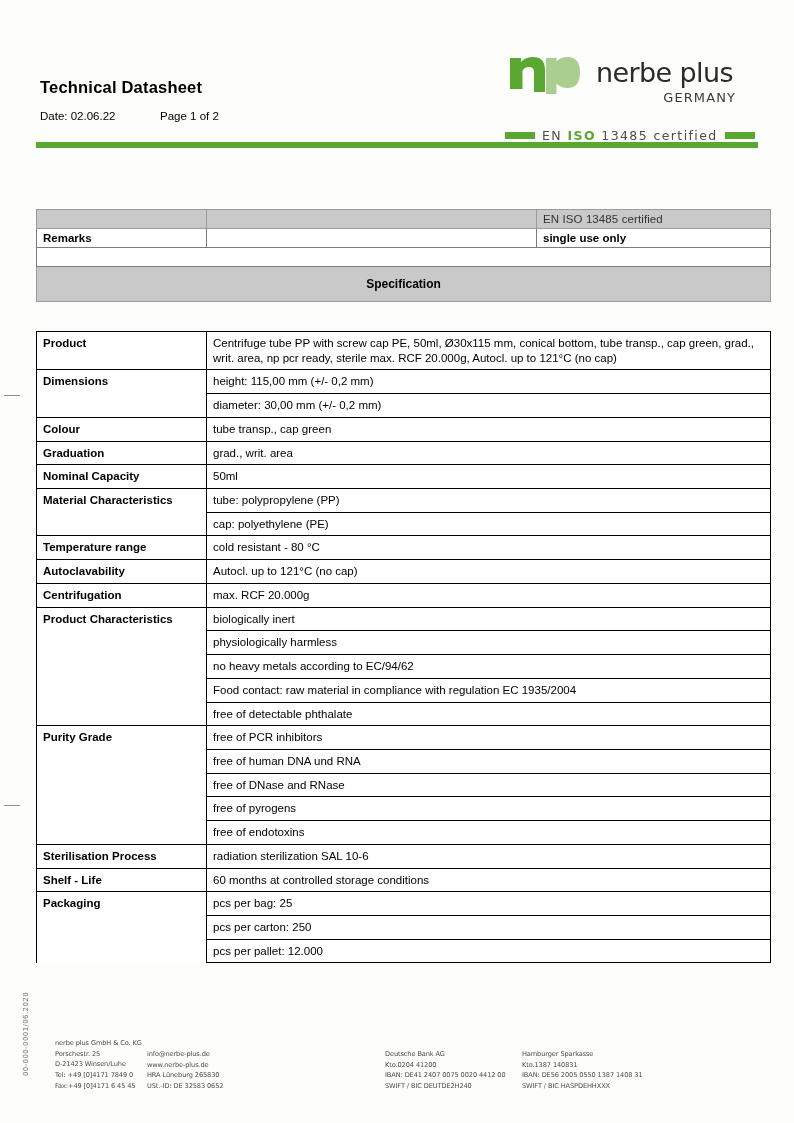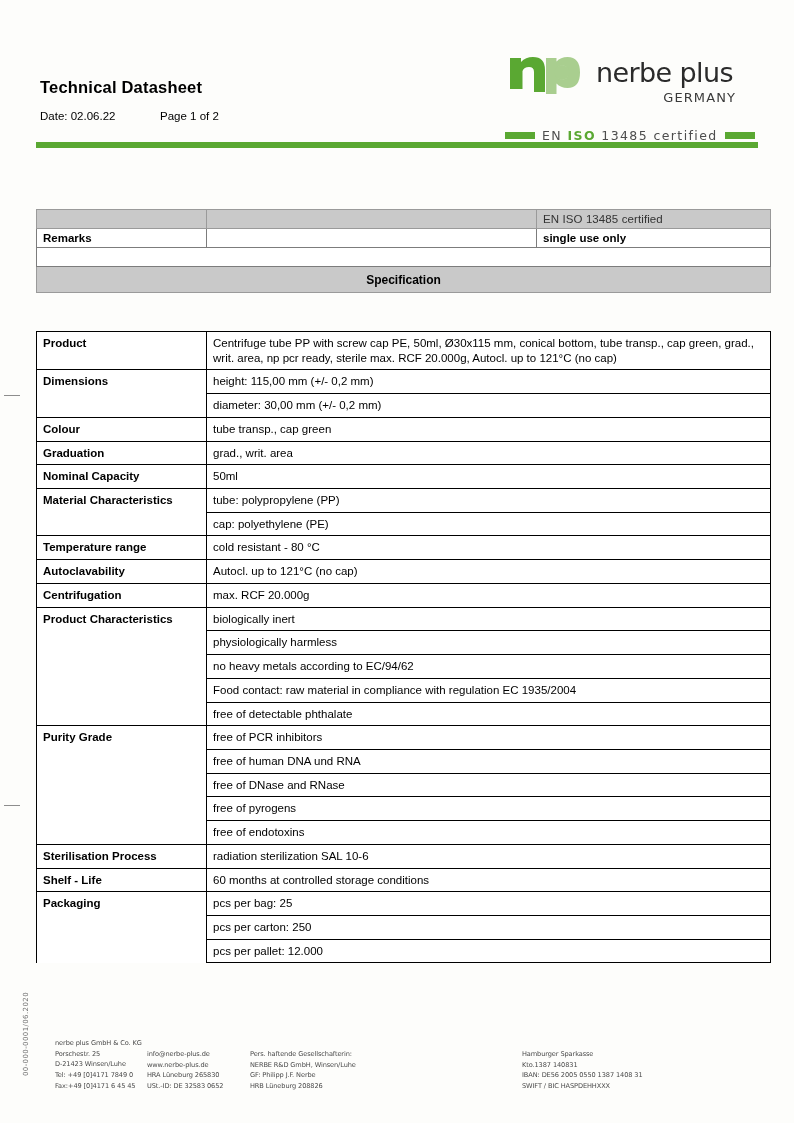--- a/index.html
+++ b/index.html
@@ -73,21 +73,21 @@
     vertical-align: middle;
     background: #fff;
   }
   #info-table tr.grey td { background: #c9c9c9; border-color: #9a9a9a; }
   #info-table td.b { font-weight: bold; }
   .tiny-iso { font-size: 6.5px; color: #333; letter-spacing: .1px; }
 
   #spacer-row td { height: 17px; background: #fff; border: 1px solid #7c7c7c; }
   #spec-row td {
     background: #c9c9c9; text-align: center; font-weight: bold;
-    font-size: 12px; height: 26px; border: 1px solid #9a9a9a;
+    font-size: 12px; height: 35px; border: 1px solid #9a9a9a;
   }
 
   
   #spec-table {
     position: absolute; left: 36px; top: 331px; width: 734px;
     border-collapse: collapse; table-layout: fixed;
   }
   #spec-table td {
     border-left: 1px solid #000; border-right: 1px solid #000;
     border-top: 1px solid #000; border-bottom: 1px solid #000;
@@ -294,25 +294,25 @@
       <div>D-21423 Winsen/Luhe</div>
       <div>Tel: +49 [0]4171 7849 0</div>
       <div>Fax:+49 [0]4171 6 45 45</div>
     </div>
   <div class="fcol" id="fcol2">
       <div>info@nerbe-plus.de</div>
       <div>www.nerbe-plus.de</div>
       <div>HRA Lüneburg 265830</div>
       <div>USt.-ID: DE 32583 0652</div>
     </div>
-  <div class="fcol" id="fcol3">
-      <div>Pers. haftende Gesellschafterin:</div>
-      <div>NERBE R&amp;D GmbH, Winsen/Luhe</div>
-      <div>GF: Philipp J.F. Nerbe</div>
-      <div>HRB Lüneburg 208826</div>
+  <div class="fcol" id="fcol4">
+      <div>Deutsche Bank AG</div>
+      <div>Kto.0204 41200</div>
+      <div>IBAN: DE41 2407 0075 0020 4412 00</div>
+      <div>SWIFT / BIC DEUTDE2H240</div>
     </div>
   <div class="fcol" id="fcol5">
       <div>Hamburger Sparkasse</div>
       <div>Kto.1387 140831</div>
       <div>IBAN: DE56 2005 0550 1387 1408 31</div>
       <div>SWIFT / BIC HASPDEHHXXX</div>
     </div>
 
 </div>
 

